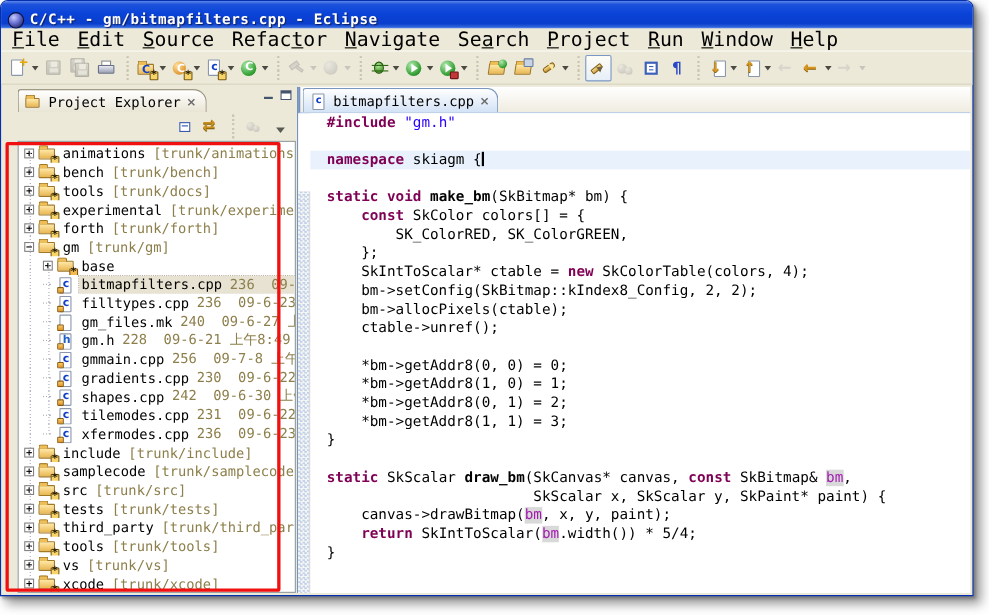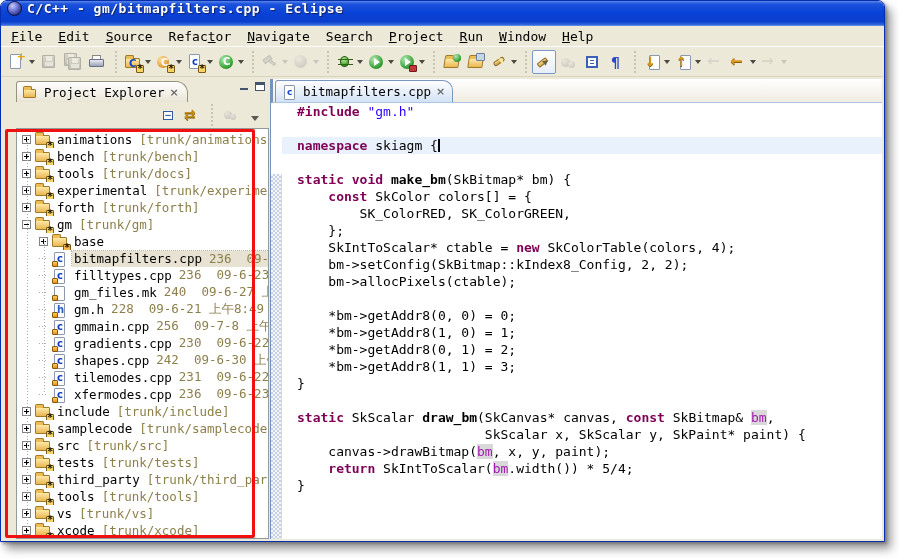--- a/index.html
+++ b/index.html
@@ -4,32 +4,32 @@
 <style>
   * { margin:0; padding:0; box-sizing:border-box; }
   html,body { width:899px; height:559px; background:#fff; overflow:hidden;
               font-family:"DejaVu Sans Mono", monospace; }
 
   
   .window { position:absolute; left:0; top:0; width:885px; height:542px;
             background:#ECE9D8; border:1px solid #0430B0;
             border-radius:7px 7px 0 0;
             box-shadow:6px 7px 10px rgba(70,70,70,.55), 2px 2px 3px rgba(60,60,60,.4); }
-  .titlebar { height:25px; border-radius:6px 6px 0 0; display:flex; align-items:flex-start;
+  .titlebar { height:25px; border-radius:6px 6px 0 0; display:flex; align-items:flex-end;
               padding:0 6px; gap:5px;
               background:linear-gradient(180deg,#5A85E8 0%,#1C52DC 12%,#0A43D8 45%,#0A3ECC 82%,#2E64DC 94%,#7096E8 100%); }
   .title-ico { width:15px; height:15px; border-radius:50%; flex:none;
                background:radial-gradient(circle at 35% 30%, #C8CCF8 0%, #7078D8 40%, #2A2E78 80%, #181848 100%);
                border:1px solid #101040; }
   .title-txt { color:#fff; font-weight:bold; font-size:13px; letter-spacing:.5px;
                text-shadow:1px 1px 1px #102060; white-space:nowrap; }
 
   .menubar { height:21px; background:#ECE9D8; display:flex; align-items:center;
              border-bottom:1px solid #fff; padding-left:2px; }
-  .menu-item { padding:2px 8px; font-size:13px; color:#000; cursor:default; white-space:pre; }
+  .menu-item { padding:2px 8px; font-size:18px; color:#000; cursor:default; white-space:pre; }
   .menu-item u { text-decoration:underline; }
 
   .toolbar { height:30px; display:flex; align-items:center; background:#ECE9D8;
              border-bottom:1px solid #D8D4C0; padding-left:2px; }
   .tbgroup { display:flex; align-items:center; height:26px; padding:0 3px; }
   .tbsep { width:5px; height:22px; margin:0 1px; flex:none;
            background-image:repeating-linear-gradient(180deg,#C9C5B2 0 2px,transparent 2px 4px);
            background-size:2px 100%; background-repeat:no-repeat; background-position:2px 0; }
   .tbtn { display:inline-flex; align-items:center; justify-content:center;
           min-width:24px; height:24px; border:1px solid transparent; border-radius:2px;
@@ -487,20 +487,21 @@
           <div class="codeline"></div>
           <div class="codeline current"><span class="kw">namespace</span><span class="pl"> skiagm {</span><span class="caret"></span></div>
           <div class="codeline"></div>
           <div class="codeline"><span class="kw">static</span><span class="pl"> </span><span class="kw">void</span><span class="pl"> </span><span class="fn">make_bm</span><span class="pl">(SkBitmap* bm) {</span></div>
           <div class="codeline"><span class="pl">    </span><span class="kw">const</span><span class="pl"> SkColor colors[] = {</span></div>
           <div class="codeline"><span class="pl">        SK_ColorRED, SK_ColorGREEN,</span></div>
           <div class="codeline"><span class="pl">    };</span></div>
           <div class="codeline"><span class="pl">    SkIntToScalar* ctable = </span><span class="kw">new</span><span class="pl"> SkColorTable(colors, 4);</span></div>
           <div class="codeline"><span class="pl">    bm-&gt;setConfig(SkBitmap::kIndex8_Config, 2, 2);</span></div>
           <div class="codeline"><span class="pl">    bm-&gt;allocPixels(ctable);</span></div>
+          <div class="codeline"><span class="pl">    ctable-&gt;unref();</span></div>
           <div class="codeline"></div>
           <div class="codeline"><span class="pl">    *bm-&gt;getAddr8(0, 0) = 0;</span></div>
           <div class="codeline"><span class="pl">    *bm-&gt;getAddr8(1, 0) = 1;</span></div>
           <div class="codeline"><span class="pl">    *bm-&gt;getAddr8(0, 1) = 2;</span></div>
           <div class="codeline"><span class="pl">    *bm-&gt;getAddr8(1, 1) = 3;</span></div>
           <div class="codeline"><span class="pl">}</span></div>
           <div class="codeline"></div>
           <div class="codeline"><span class="kw">static</span><span class="pl"> SkScalar </span><span class="fn">draw_bm</span><span class="pl">(SkCanvas* canvas, </span><span class="kw">const</span><span class="pl"> SkBitmap&amp; </span><span class="occ">bm</span><span class="pl">,</span></div>
           <div class="codeline"><span class="pl">                        SkScalar x, SkScalar y, SkPaint* paint) {</span></div>
           <div class="codeline"><span class="pl">    canvas-&gt;drawBitmap(</span><span class="occ">bm</span><span class="pl">, x, y, paint);</span></div>

